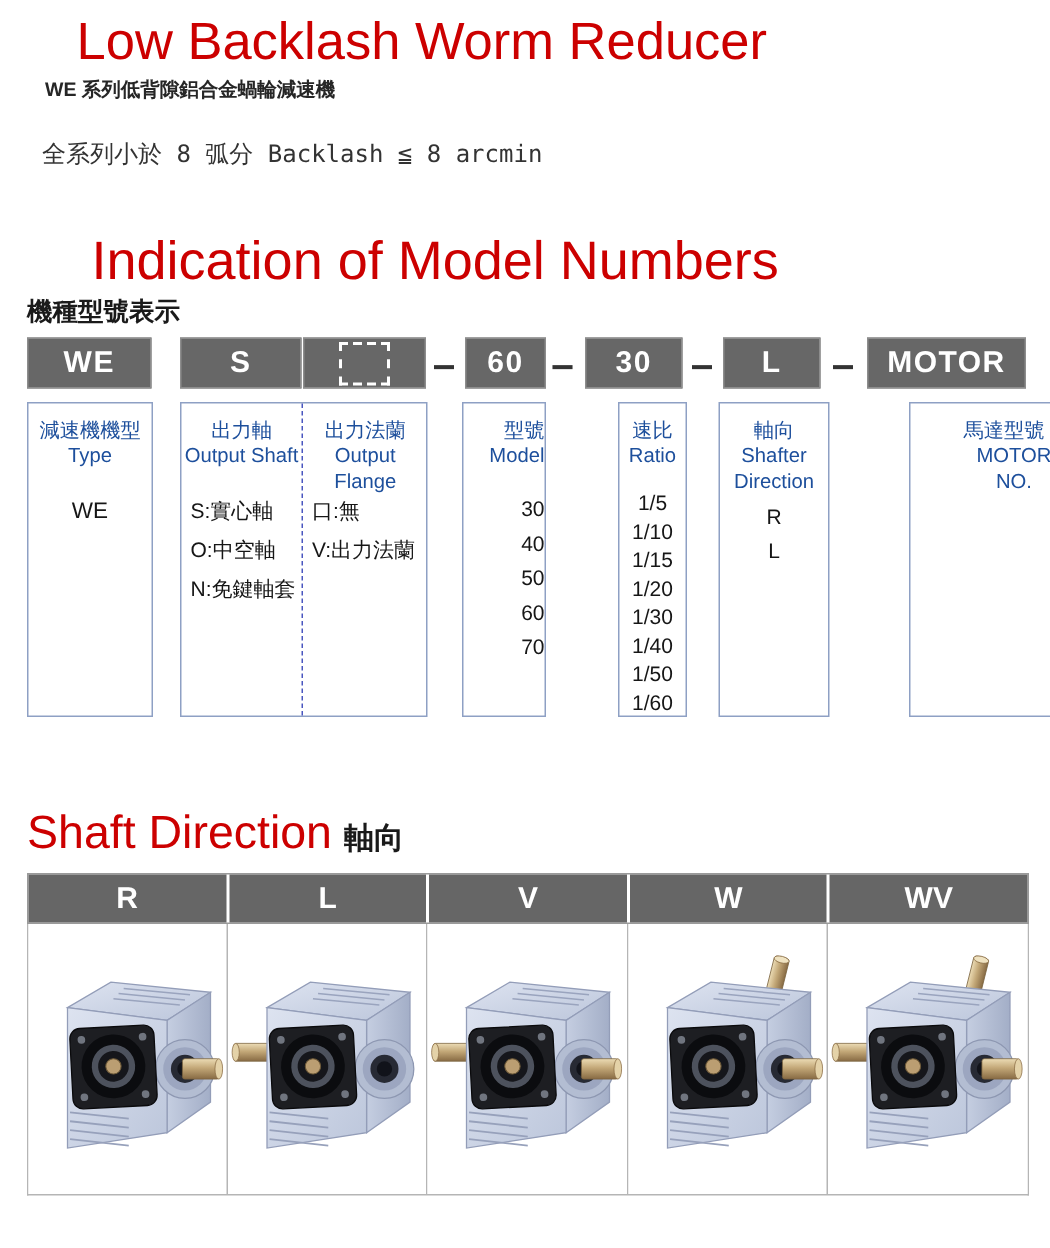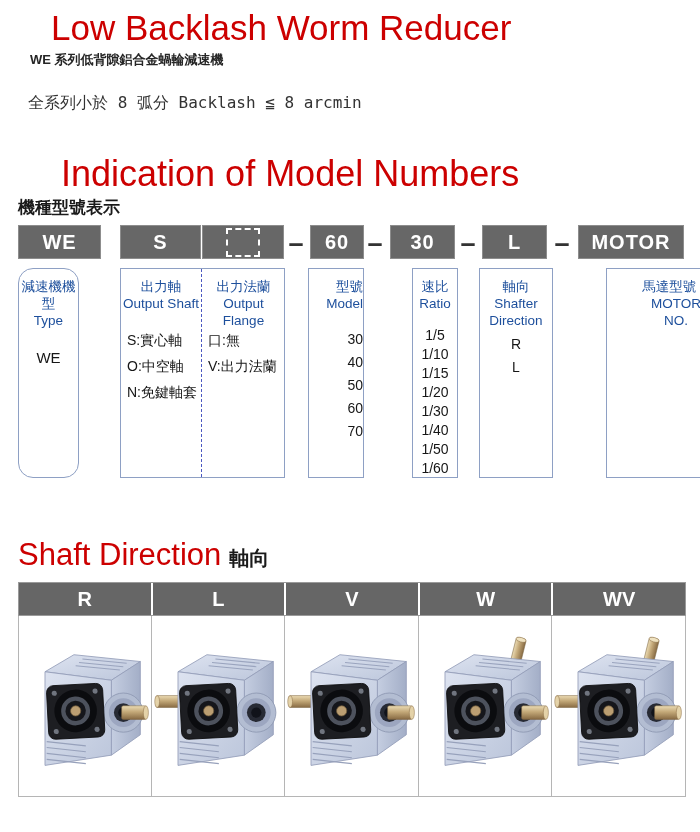--- a/index.html
+++ b/index.html
@@ -43,21 +43,21 @@
   }
   #dash-1 { left:287px; } #dash-2 { left:366px; } #dash-3 { left:459px; } #dash-4 { left:553px; }
 
   
   .desc-box {
     position:absolute; top:268px; height:210px; box-sizing:border-box;
     border:1px solid #8ea0c4; background:#fff; text-align:center;
   }
   .desc-head { color:#1d4f9c; font-size:13.5px; line-height:17px; padding-top:9px; }
   .desc-opts { color:#161616; font-size:14px; }
-  #legend-type   { left:18px;  width:61px;border-radius:15px; }
+  #legend-type   { left:18px;  width:84px; }
   #legend-combo  { left:120px; width:165px; padding:0; }
   #legend-model  { left:308px; width:56px;text-align:right; }
   #legend-ratio  { left:412px; width:46px; }
   #legend-dir    { left:479px; width:74px; }
   #legend-motor  { left:606px; width:108px;padding-left:32px; }
   #legend-type .desc-opts { margin-top:20px; font-size:15px; }
   .combo-half { position:absolute; top:0; height:208px; box-sizing:border-box; }
   #combo-left  { left:0; width:80px; }
   #combo-right { left:80px; width:84px; border-left:1px dashed #4a57c0; }
   .combo-opts  { position:absolute; top:58px; left:6px; text-align:left;

